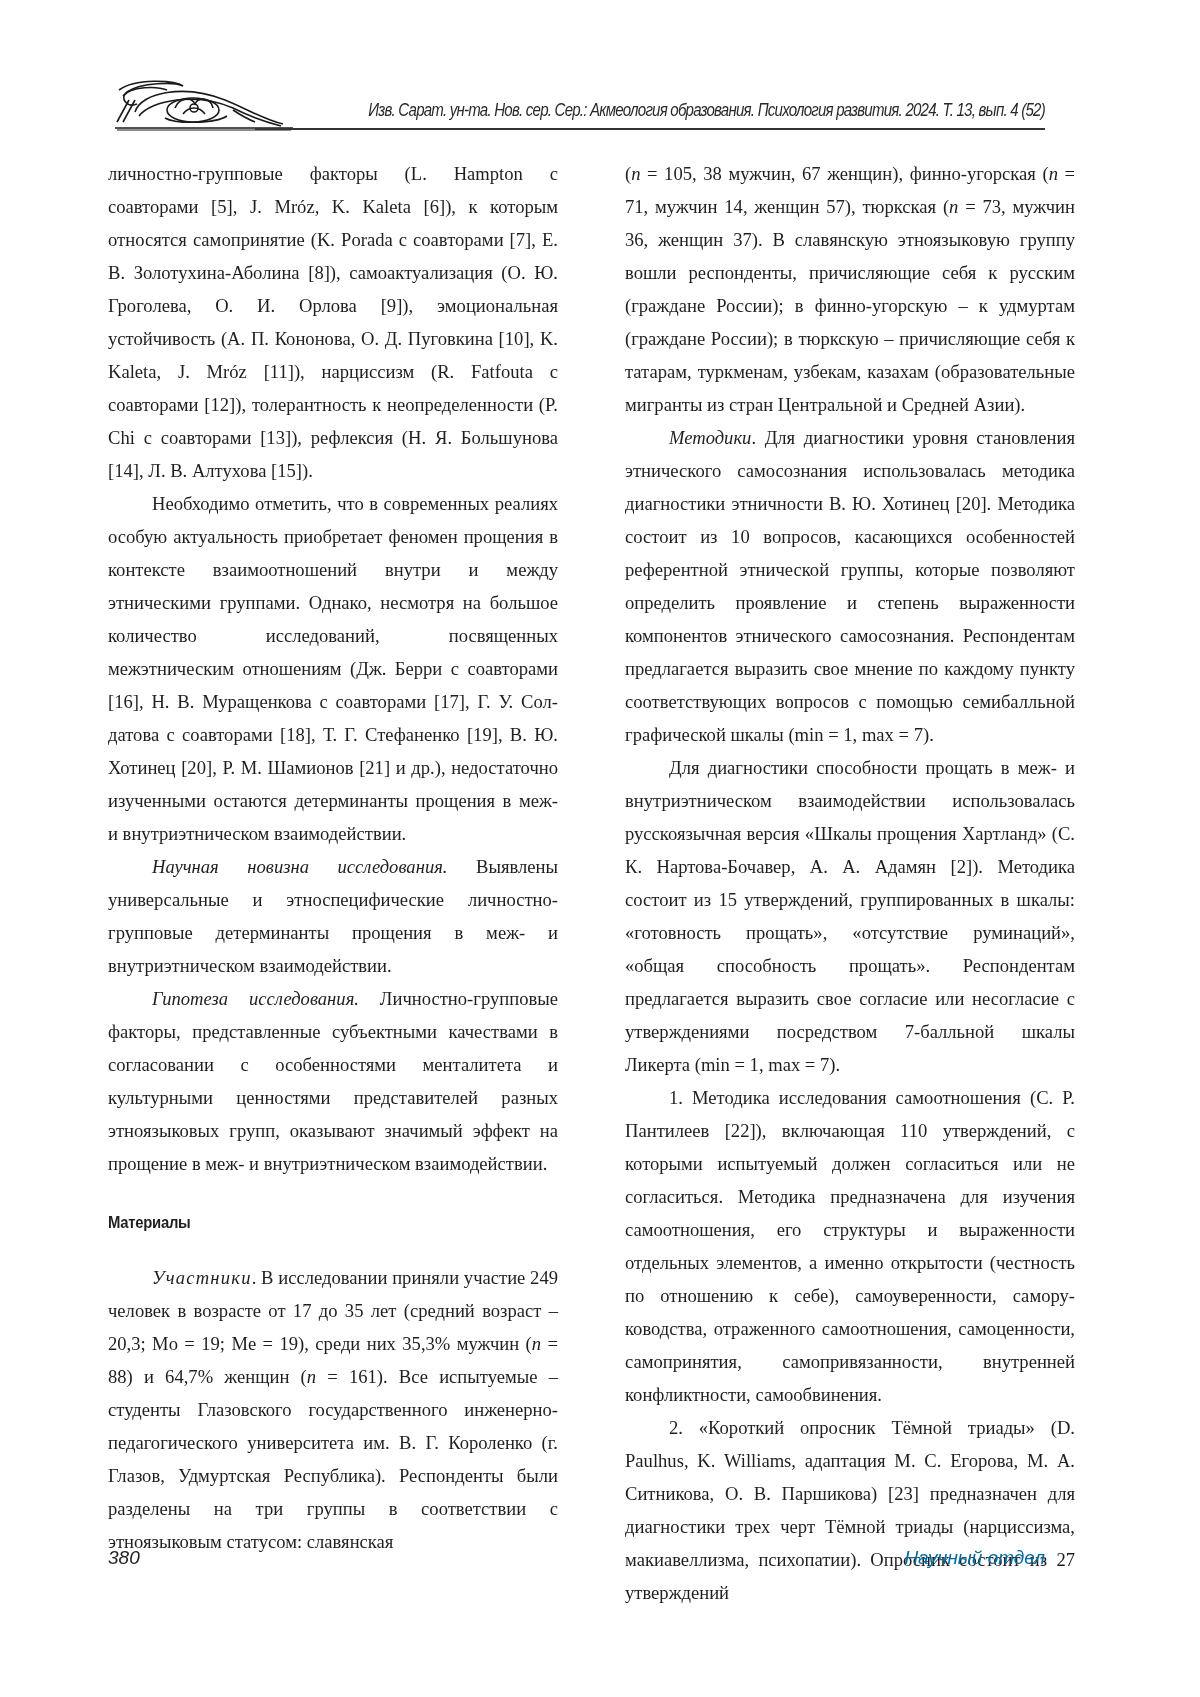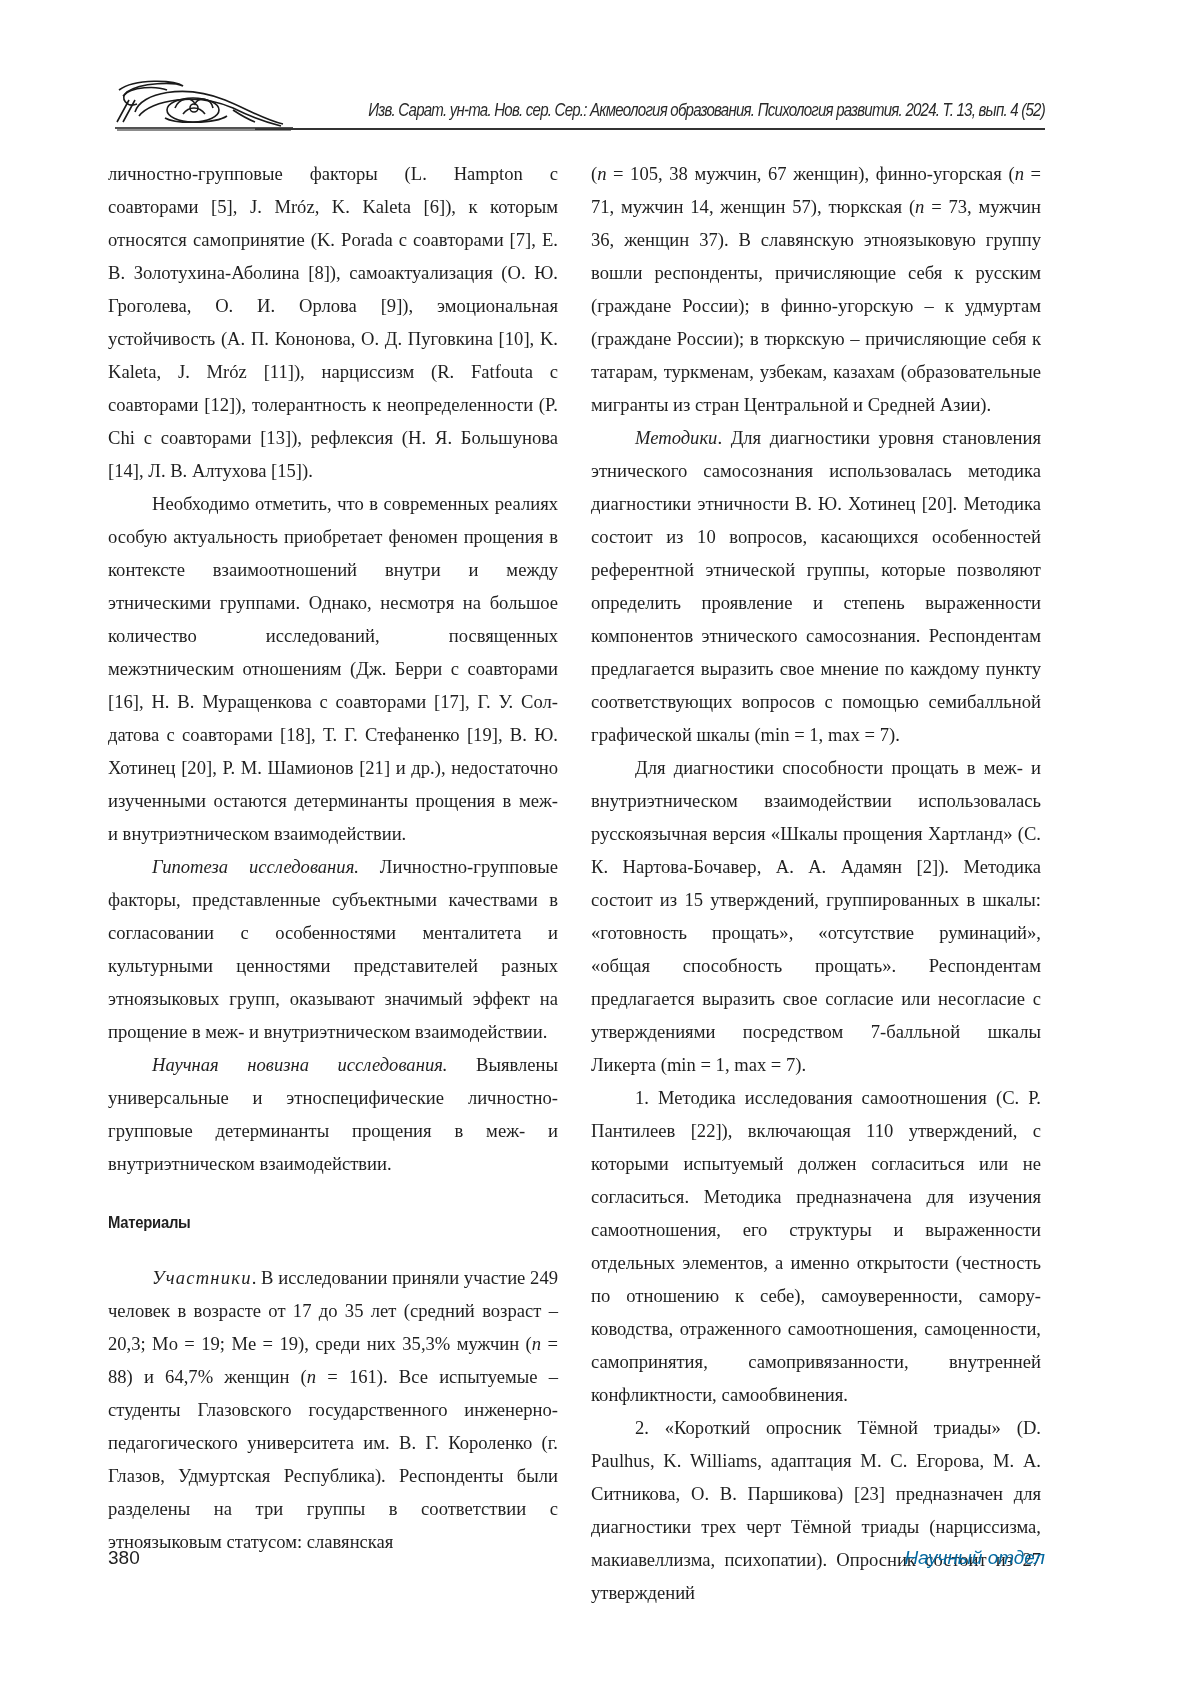--- a/index.html
+++ b/index.html
@@ -3,27 +3,27 @@
 <meta charset="utf-8">
 <style>
   html, body { margin:0; padding:0; background:#ffffff; }
   body { width:1200px; height:1697px; position:relative; overflow:hidden; color:#1f1f1f; }
   .header { position:absolute; left:105px; top:78px; width:940px; height:56px; }
   .logo { position:absolute; left:0; top:0; width:190px; height:54px; }
   .journal-title { position:absolute; right:0; top:22px; font-family:"Liberation Sans Narrow","Liberation Sans",sans-serif; font-style:italic; font-size:17.5px; letter-spacing:-0.9px; color:#2a2a2a; white-space:nowrap; transform:scaleX(0.86); transform-origin:right center; }
   .header-rule { position:absolute; left:150px; right:0; top:50px; height:1.5px; background:#333; }
   .col { position:absolute; top:157px; width:450px; font-family:"Liberation Serif","DejaVu Serif",serif; font-size:18.6px; line-height:33px; text-align:justify; hyphens:manual; }
   .col-left { left:108px; }
-  .col-right { left:591px; }
+  .col-right { left:625px; }
   .col p { margin:0; }
   .col p.ind { text-indent:44px; }
   .col i { font-style:italic; }
   .section-heading { font-family:"Liberation Sans",sans-serif; font-weight:bold; font-size:16.5px; margin:26px 0 22px 0 !important; letter-spacing:-0.3px; transform:scaleX(0.9); transform-origin:left center; }
   .spaced-it { letter-spacing:1.2px; }
-  .footer-page { position:absolute; left:108px; top:1547px; font-family:"Liberation Sans",sans-serif; font-size:19px; color:#222;text-align:right; }
+  .footer-page { position:absolute; left:108px; top:1547px; font-family:"Liberation Sans",sans-serif; font-style:italic; font-size:19px; color:#222;text-align:right; }
   .footer-section { position:absolute; right:155px; top:1547px; font-family:"Liberation Sans",sans-serif; font-style:italic; font-size:19px; color:#0369a1; }
 </style>
 </head>
 <body>
 
 <div class="header">
   <svg class="logo" viewBox="0 0 190 54">
     <g fill="none" stroke="#1a1a1a" stroke-width="1.6">
       <path d="M14 12 C 30 0, 70 2, 78 8 C 70 4, 36 4, 22 14 C 14 20, 22 30, 32 26"></path>
       <path d="M18 18 C 26 8, 52 8, 62 12"></path>
@@ -40,22 +40,22 @@
       <path d="M128 32 C 140 40, 150 44, 150 44"></path>
     </g>
   </svg>
   <div class="journal-title">Изв. Сарат. ун-та. Нов. сер. Сер.: Акмеология образования. Психология развития. 2024. Т. 13, вып. 4 (52)</div>
   <div class="header-rule"></div>
 </div>
 
 <div class="col col-left">
   <p>личностно-групповые факторы (L. Hampton с соавторами [5], J. Mróz, K. Kaleta [6]), к которым относятся самопринятие (K. Porada с соавтора­ми [7], Е. В. Золотухина-Аболина [8]), самоак­туализация (О. Ю. Гроголева, О. И. Орлова [9]), эмоциональная устойчивость (А. П. Кононова, О. Д. Пуговкина [10], K. Kaleta, J. Mróz [11]), нарциссизм (R. Fatfouta с соавторами [12]), толерантность к неопределенности (P. Chi с соавторами [13]), рефлексия (Н. Я. Большунова [14], Л. В. Алтухова [15]).</p>
   <p class="ind">Необходимо отметить, что в современных реалиях особую актуальность приобретает феномен прощения в контексте взаимоотно­шений внутри и между этническими группа­ми. Однако, несмотря на большое количество исследований, посвященных межэтническим отношениям (Дж. Берри с соавторами [16], Н. В. Муращенкова с соавторами [17], Г. У. Сол­датова с соавторами [18], Т. Г. Стефаненко [19], В. Ю. Хотинец [20], Р. М. Шамионов [21] и др.), недостаточно изученными остаются детерми­нанты прощения в меж- и внутриэтническом взаимодействии.</p>
+  <p class="ind"><i>Научная новизна исследования.</i><span> Выявлены универсальные и этноспецифические личност­но-групповые детерминанты прощения в меж- и внутриэтническом взаимодействии.</span></p>
   <p class="ind"><i>Гипотеза исследования.</i><span> Личностно-груп­повые факторы, представленные субъектными качествами в согласовании с особенностями менталитета и культурными ценностями пред­ставителей разных этноязыковых групп, оказы­вают значимый эффект на прощение в меж- и внутриэтническом взаимодействии.</span></p>
-  <p class="ind"><i>Научная новизна исследования.</i><span> Выявлены универсальные и этноспецифические личност­но-групповые детерминанты прощения в меж- и внутриэтническом взаимодействии.</span></p>
   <p class="section-heading">Материалы</p>
   <p class="ind"><i class="spaced-it">Участники</i><span>. В исследовании приняли участие 249 человек в возрасте от 17 до 35 лет (средний возраст – 20,3; Mo = 19; Me = 19), сре­ди них 35,3% мужчин (</span><i>n</i><span> = 88) и 64,7% женщин (</span><i>n</i><span> = 161). Все испытуемые – студенты Глазов­ского государственного инженерно-педаго­гического университета им. В. Г. Короленко (г. Глазов, Удмуртская Республика). Респон­денты были разделены на три группы в соот­ветствии с этноязыковым статусом: славянская</span></p>
 </div>
 
 <div class="col col-right">
   <p><span>(</span><i>n</i><span> = 105, 38 мужчин, 67 женщин), финно-угор­ская (</span><i>n</i><span> = 71, мужчин 14, женщин 57), тюркская (</span><i>n</i><span> = 73, мужчин 36, женщин 37). В славянскую этноязыковую группу вошли респонденты, при­числяющие себя к русским (граждане России); в финно-угорскую – к удмуртам (граждане России); в тюркскую – причисляющие себя к татарам, туркменам, узбекам, казахам (образо­вательные мигранты из стран Центральной и Средней Азии).</span></p>
   <p class="ind"><i>Методики</i><span>. Для диагностики уровня ста­новления этнического самосознания исполь­зовалась методика диагностики этничности В. Ю. Хотинец [20]. Методика состоит из 10 во­просов, касающихся особенностей референтной этнической группы, которые позволяют опре­делить проявление и степень выраженности компонентов этнического самосознания. Рес­пондентам предлагается выразить свое мнение по каждому пункту соответствующих вопросов с помощью семибалльной графической шкалы (min = 1, max = 7).</span></p>
   <p class="ind">Для диагностики способности прощать в меж- и внутриэтническом взаимодействии ис­пользовалась русскоязычная версия «Шкалы прощения Хартланд» (С. К. Нартова-Бочавер, А. А. Адамян [2]). Методика состоит из 15 утверждений, группированных в шкалы: «го­товность прощать», «отсутствие руминаций», «общая способность прощать». Респондентам предлагается выразить свое согласие или несо­гласие с утверждениями посредством 7-балль­ной шкалы Ликерта (min = 1, max = 7).</p>
   <p class="ind">1. Методика исследования самоотноше­ния (С. Р. Пантилеев [22]), включающая 110 утверждений, с которыми испытуемый должен согласиться или не согласиться. Методика предназначена для изучения самоотношения, его структуры и выраженности отдельных элементов, а именно открытости (честность по отношению к себе), самоуверенности, самору­ководства, отраженного самоотношения, само­ценности, самопринятия, самопривязанности, внутренней конфликтности, самообвинения.</p>
   <p class="ind">2. «Короткий опросник Тёмной триады» (D. Paulhus, K. Williams, адаптация М. С. Его­рова, М. А. Ситникова, О. В. Паршикова) [23] предназначен для диагностики трех черт Тёмной триады (нарциссизма, макиавеллизма, психо­патии). Опросник состоит из 27 утверждений</p>

